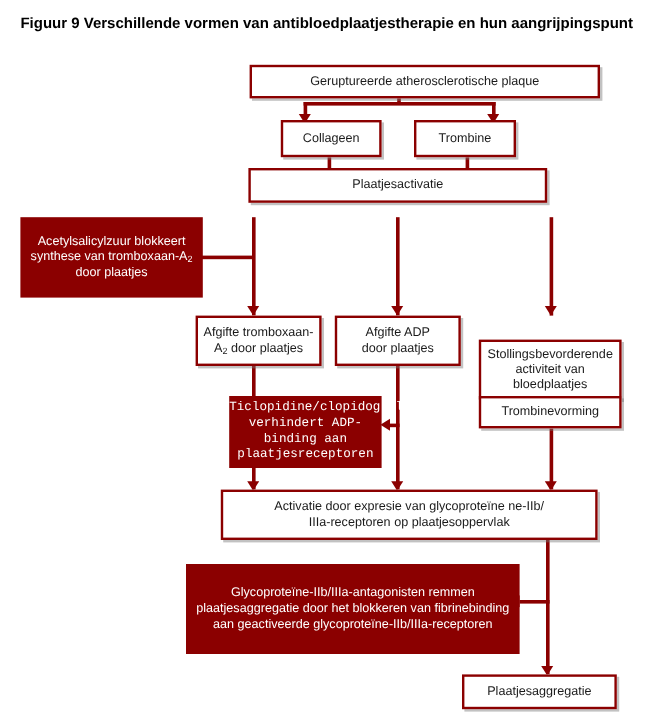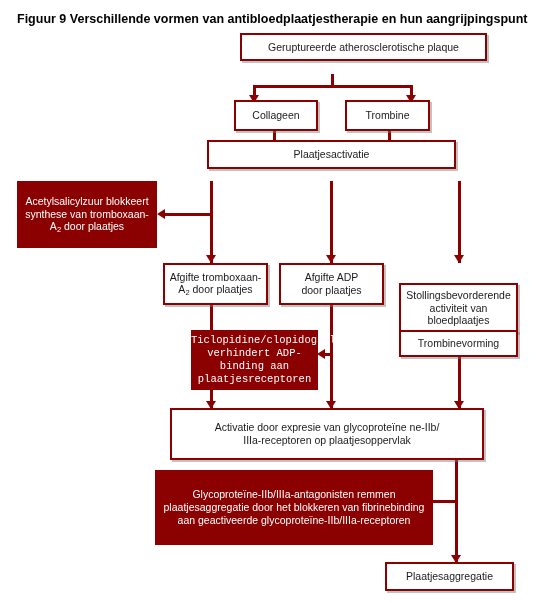--- a/index.html
+++ b/index.html
@@ -124,37 +124,37 @@
 
   <div class="ln v" style="left:458px; top:357px; height:51px;"></div>
   <div class="arrow-d" style="left:454px; top:401px;"></div>
 
   <div class="ln v" style="left:455px; top:450px; height:112px;"></div>
   <div class="arrow-d" style="left:451px; top:555px;"></div>
 
   <div class="ln h" style="left:433px; top:500px; width:25px;"></div>
   <div class="arrow-l" style="left:425px; top:496px;"></div>
 
-  <div class="node box-white" style="left:208px; top:33px; width:247px; height:28px;margin-left:32px;">
+  <div class="node box-white" style="left:208px; top:54px; width:292px; height:28px;">
     <span class="txt">Geruptureеrde atherosclerotische plaque</span>
   </div>
 
   <div class="node box-white" style="left:234px; top:100px; width:84px; height:31px;">
     <span class="txt">Collageen</span>
   </div>
 
   <div class="node box-white" style="left:345px; top:100px; width:85px; height:31px;">
     <span class="txt">Trombine</span>
   </div>
 
   <div class="node box-white" style="left:207px; top:140px; width:249px; height:29px;">
     <span class="txt">Plaatjesactivatie</span>
   </div>
 
-  <div class="node box-red" style="left:17px; top:181px; width:140px; height:67px;">
+  <div class="node box-red" style="left:17px; top:181px; width:152px; height:67px;">
     <span class="txt">Acetylsalicylzuur blokkeert synthese van tromboxaan-A<sub>2</sub> door plaatjes</span>
   </div>
 
   <div class="node box-white" style="left:163px; top:263px; width:105px; height:42px;">
     <span class="txt">Afgifte tromboxaan-A<sub>2</sub> door plaatjes</span>
   </div>
 
   <div class="node box-white" style="left:279px; top:263px; width:105px; height:42px;">
     <span class="txt">Afgifte ADP<br>door plaatjes</span>
   </div>
@@ -164,21 +164,21 @@
   </div>
 
   <div class="node box-red" style="left:191px; top:330px; width:127px; height:60px;font-family:Liberation Mono, monospace;">
     <span class="txt">Ticlopidine/clopidogrel verhindert ADP-binding aan plaatjesreceptoren</span>
   </div>
 
   <div class="node box-white" style="left:399px; top:330px; width:119px; height:27px;">
     <span class="txt">Trombinevorming</span>
   </div>
 
-  <div class="node box-white" style="left:170px; top:408px; width:314px; height:52px;">
+  <div class="node box-white" style="left:184px; top:408px; width:314px; height:42px;">
     <span class="txt">Activatie door expresie van glycoproteïne ne-IIb/<br>IIIa-receptoren op plaatjesoppervlak</span>
   </div>
 
   <div class="node box-red" style="left:155px; top:470px; width:278px; height:75px;">
     <span class="txt">Glycoproteïne-IIb/IIIa-antagonisten remmen plaatjesaggregatie door het blokkeren van fibrinebinding aan geactiveerde glycoproteïne-IIb/IIIa-receptoren</span>
   </div>
 
   <div class="node box-white" style="left:385px; top:562px; width:129px; height:29px;">
     <span class="txt">Plaatjesaggregatie</span>
   </div>

